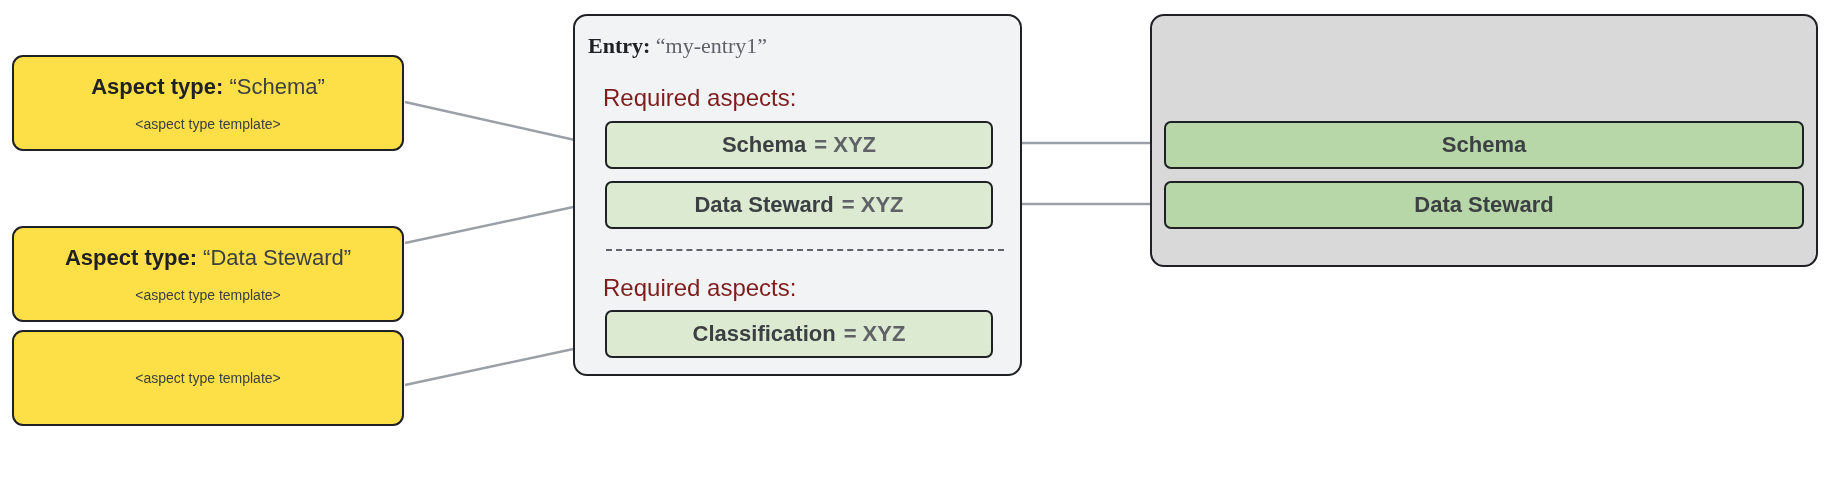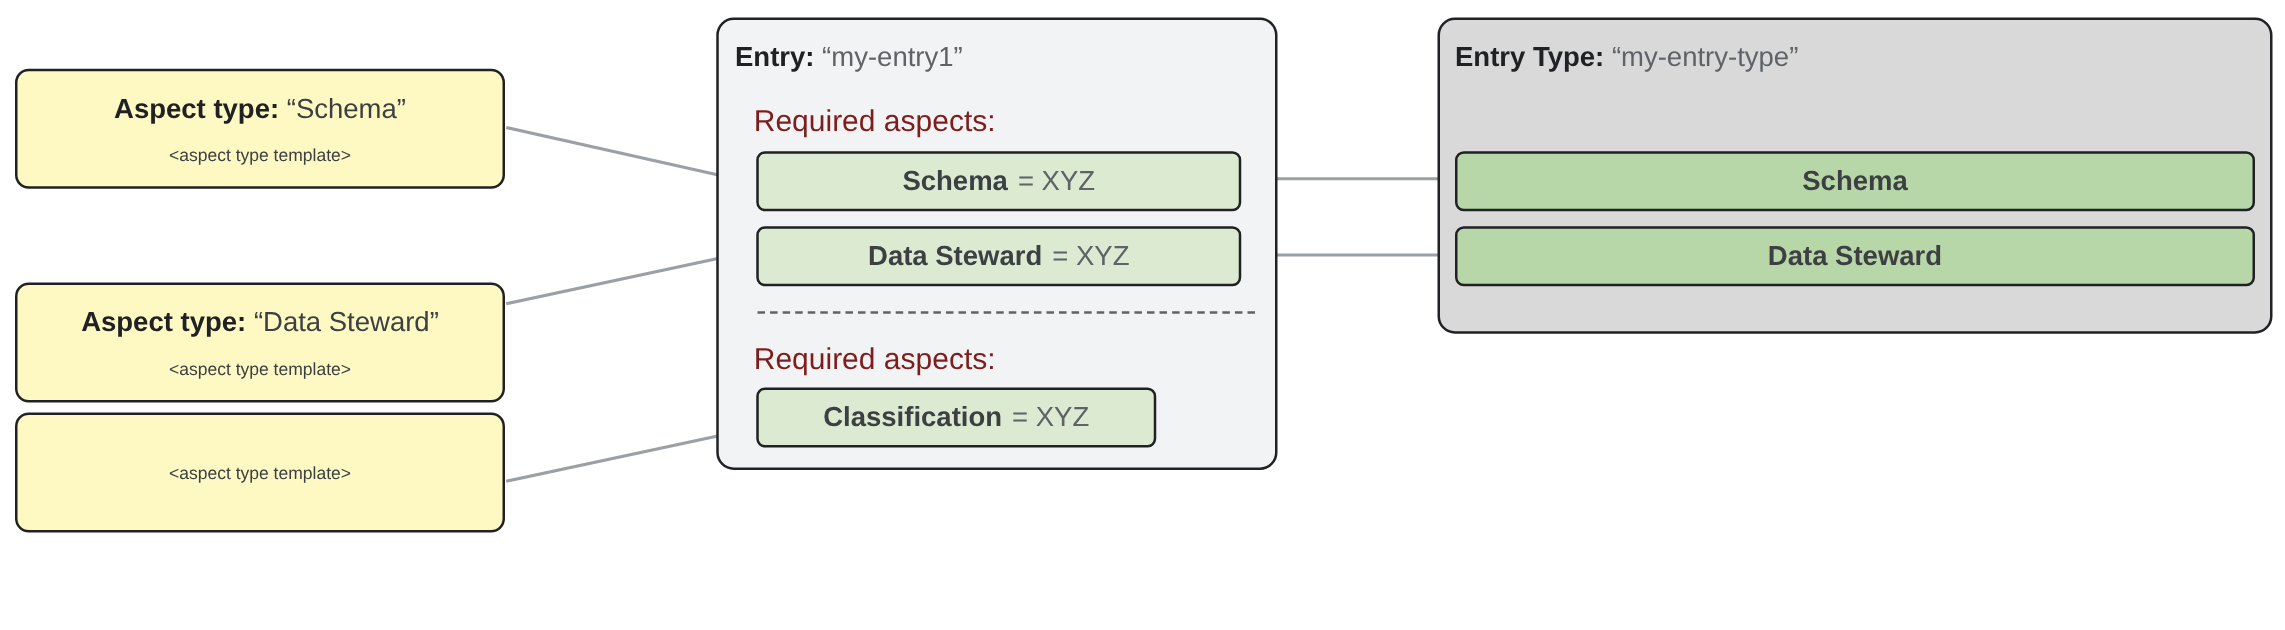--- a/index.html
+++ b/index.html
@@ -40,21 +40,21 @@
     border: 2.5px solid #202124;
     border-radius: 12px;
     z-index: 2;
   }
 
   
   .aspect-type-card {
     width: 392px;
     height: 96px;
     left: 12px;
-    background: #fef9c3;
+    background: #fde047;
     border-radius: 11px;
     display: flex;
     flex-direction: column;
     align-items: center;
     justify-content: center;
     gap: 16px;
   }
   .at-title {
     font-size: 22px;
     color: #3c4043;
@@ -130,21 +130,21 @@
     justify-content: center;
     font-size: 22px;
     color: #3c4043;
     white-space: nowrap;
   }
   .aspect-row b {
     font-weight: 700;
     color: #3c4043;
   }
   .aspect-row .eq {
-    font-weight: 400;
+    font-weight: 700;
     color: #5f6368;
     margin-left: 8px;
   }
 
   
   .aspect-type-row {
     position: absolute;
     box-sizing: border-box;
     border: 2.5px solid #202124;
     border-radius: 7px;
@@ -196,52 +196,48 @@
       <span class="q">“Data Steward”</span>
     </div>
     <div class="at-template">&lt;aspect type template&gt;</div>
   </div>
 
   <div class="card aspect-type-card" style="top:330px;">
     <div class="at-template">&lt;aspect type template&gt;</div>
   </div>
 
   <div class="card" id="entry-panel">
-    <div class="panel-title" style="left:13px; top:17px;">
+    <div class="panel-title" style="left:13px; top:17px;font-family:Liberation Serif, serif;">
       <b>Entry:</b>
       <span class="q">“my-entry1”</span>
     </div>
 
     <div class="section-label" style="left:28px; top:68px;">Required aspects:</div>
 
     <div class="aspect-row" style="left:30px; top:105px; width:388px; height:48px;">
       <b>Schema</b>
       <span class="eq">= XYZ</span>
     </div>
 
     <div class="aspect-row" style="left:30px; top:165px; width:388px; height:48px;">
       <b>Data Steward</b>
       <span class="eq">= XYZ</span>
     </div>
 
     <div class="section-label" style="left:28px; top:258px;">Required aspects:</div>
 
-    <div class="aspect-row" style="left:30px; top:294px; width:320px; height:48px;">
+    <div class="aspect-row" style="left:30px; top:294px; width:388px; height:48px;">
       <b>Classification</b>
       <span class="eq">= XYZ</span>
     </div>
   </div>
 
   <div id="entry-divider"></div>
 
   <div class="card" id="entry-type-panel">
-    <div class="panel-title" style="left:12px; top:17px;">
-      <b>Entry Type:</b>
-      <span class="q">“my-entry-type”</span>
-    </div>
 
 
     <div class="aspect-type-row" style="left:12px; top:105px; width:640px; height:48px;">Schema</div>
 
     <div class="aspect-type-row" style="left:12px; top:165px; width:640px; height:48px;">Data Steward</div>
   </div>
 
 </div>
 
 </body></html>

